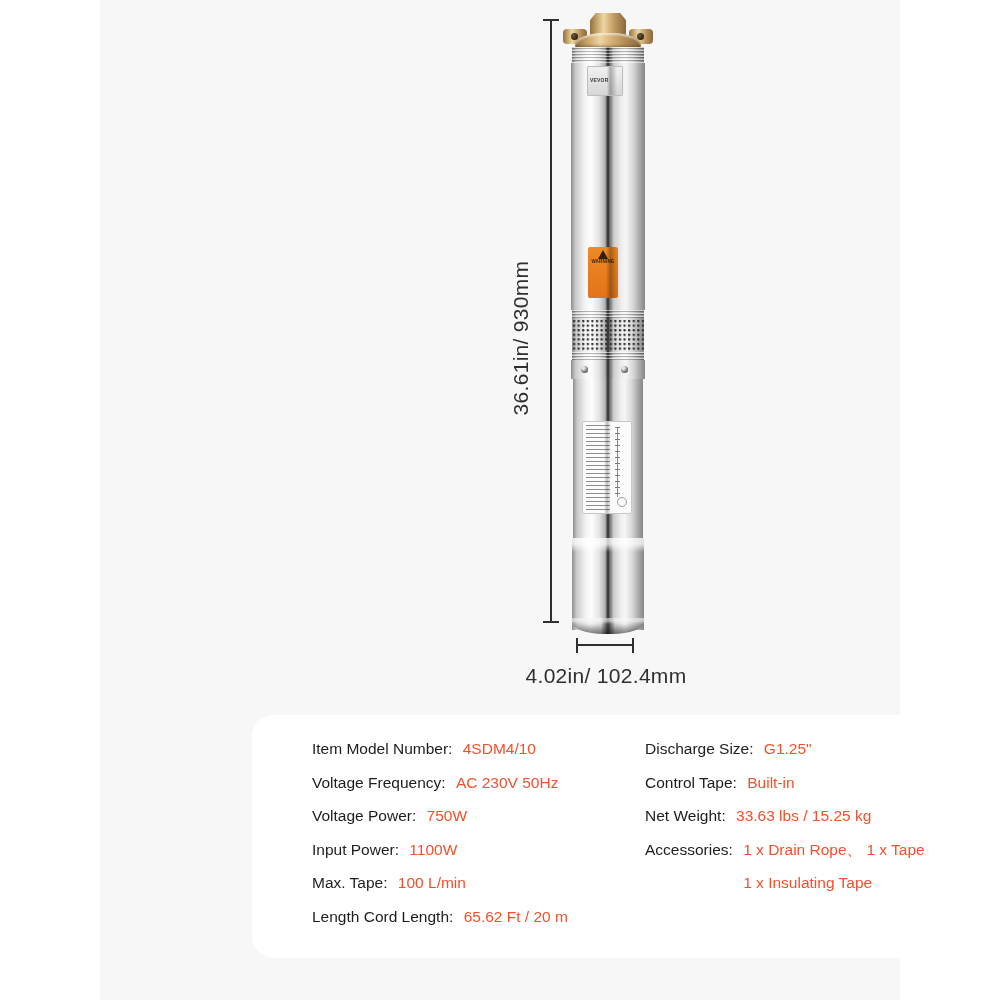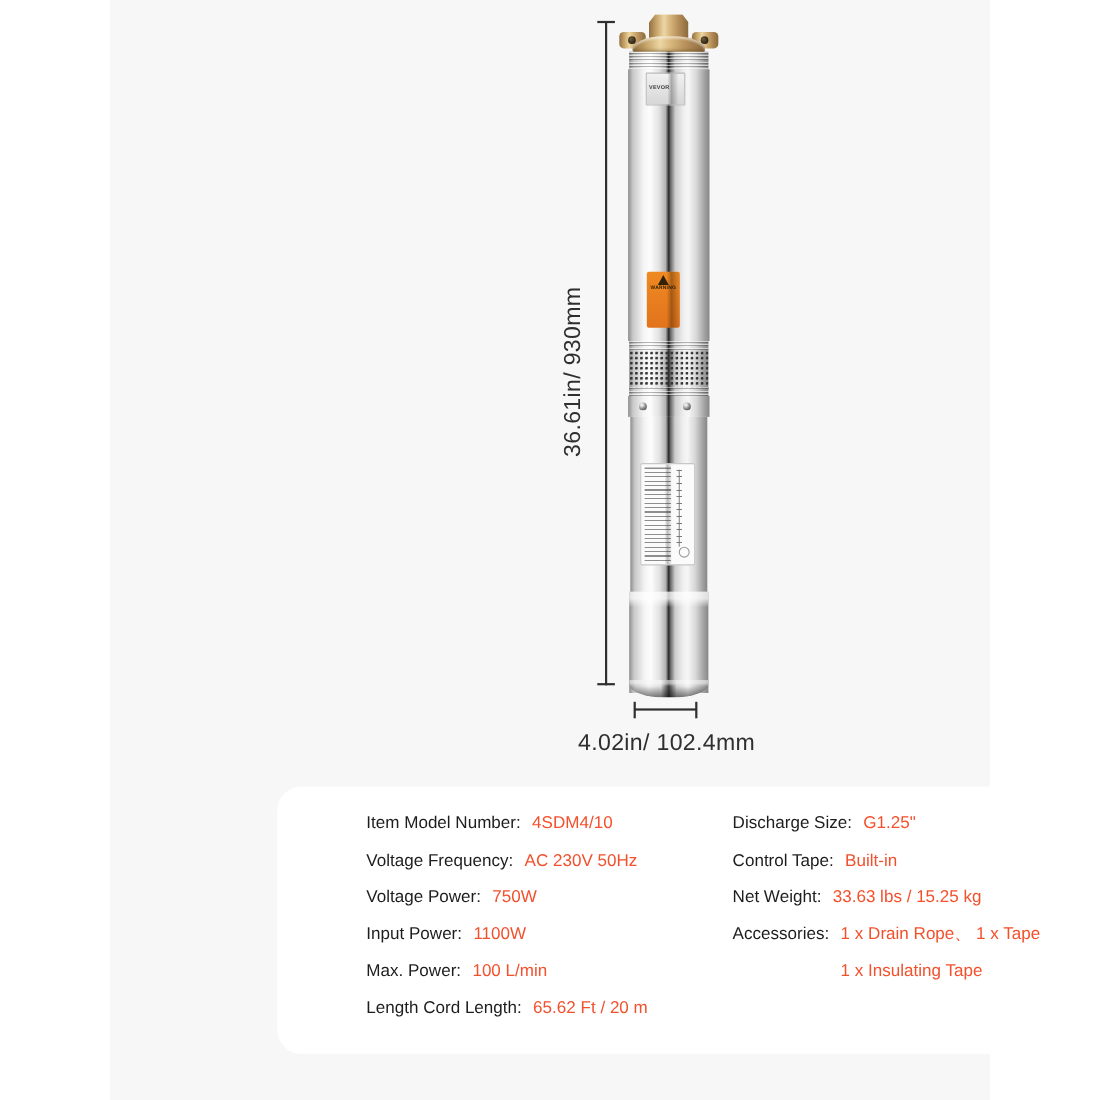--- a/index.html
+++ b/index.html
@@ -66,21 +66,21 @@
   .v-cap-top { left:443px; top:19px; width:16px; height:2px; }
   .v-cap-bottom { left:443px; top:621px; width:16px; height:2px; }
   .height-label { left:421px; top:338px; transform:translate(-50%,-50%) rotate(-90deg); }
   .h-line { left:477px; top:644px; width:56px; height:2px; }
   .h-cap-left { left:476px; top:638px; width:2px; height:15px; }
   .h-cap-right { left:532px; top:638px; width:2px; height:15px; }
   .width-label { left:506px; top:676px; transform:translate(-50%,-50%); }
 
   
   .spec-panel { position:absolute; left:152px; top:715px; width:696px; height:243px; background:#ffffff; border-radius:22px; }
-  .spec-col { position:absolute; top:17px; line-height:33.5px; font-size:15.5px; color:#1d1d1f;margin-left:21px; }
+  .spec-col { position:absolute; top:17px; line-height:33.5px; font-size:15.5px; color:#1d1d1f; }
   .spec-col.left { left:60px; } .spec-col.right { left:393px; }
   .spec-label { color:#1d1d1f; }
   .spec-value { color:#f3502c; font-weight:500; }
   .spec-value-block { display:inline-block; vertical-align:top; margin-left:6px; }
   .spec-row .spec-value.single { margin-left:6px; }
 </style>
 </head>
 <body>
 
 <div class="page">
@@ -145,21 +145,21 @@
         </div>
         <div class="spec-row">
           <span class="spec-label">Voltage Power:</span>
           <span class="spec-value single">750W</span>
         </div>
         <div class="spec-row">
           <span class="spec-label">Input Power:</span>
           <span class="spec-value single">1100W</span>
         </div>
         <div class="spec-row">
-          <span class="spec-label">Max. Power:</span>
+          <span class="spec-label">Max. Tape:</span>
           <span class="spec-value single">100 L/min</span>
         </div>
         <div class="spec-row">
           <span class="spec-label">Length Cord Length:</span>
           <span class="spec-value single">65.62 Ft / 20 m</span>
         </div>
       </div>
 
       <div class="spec-col right">
         <div class="spec-row">

